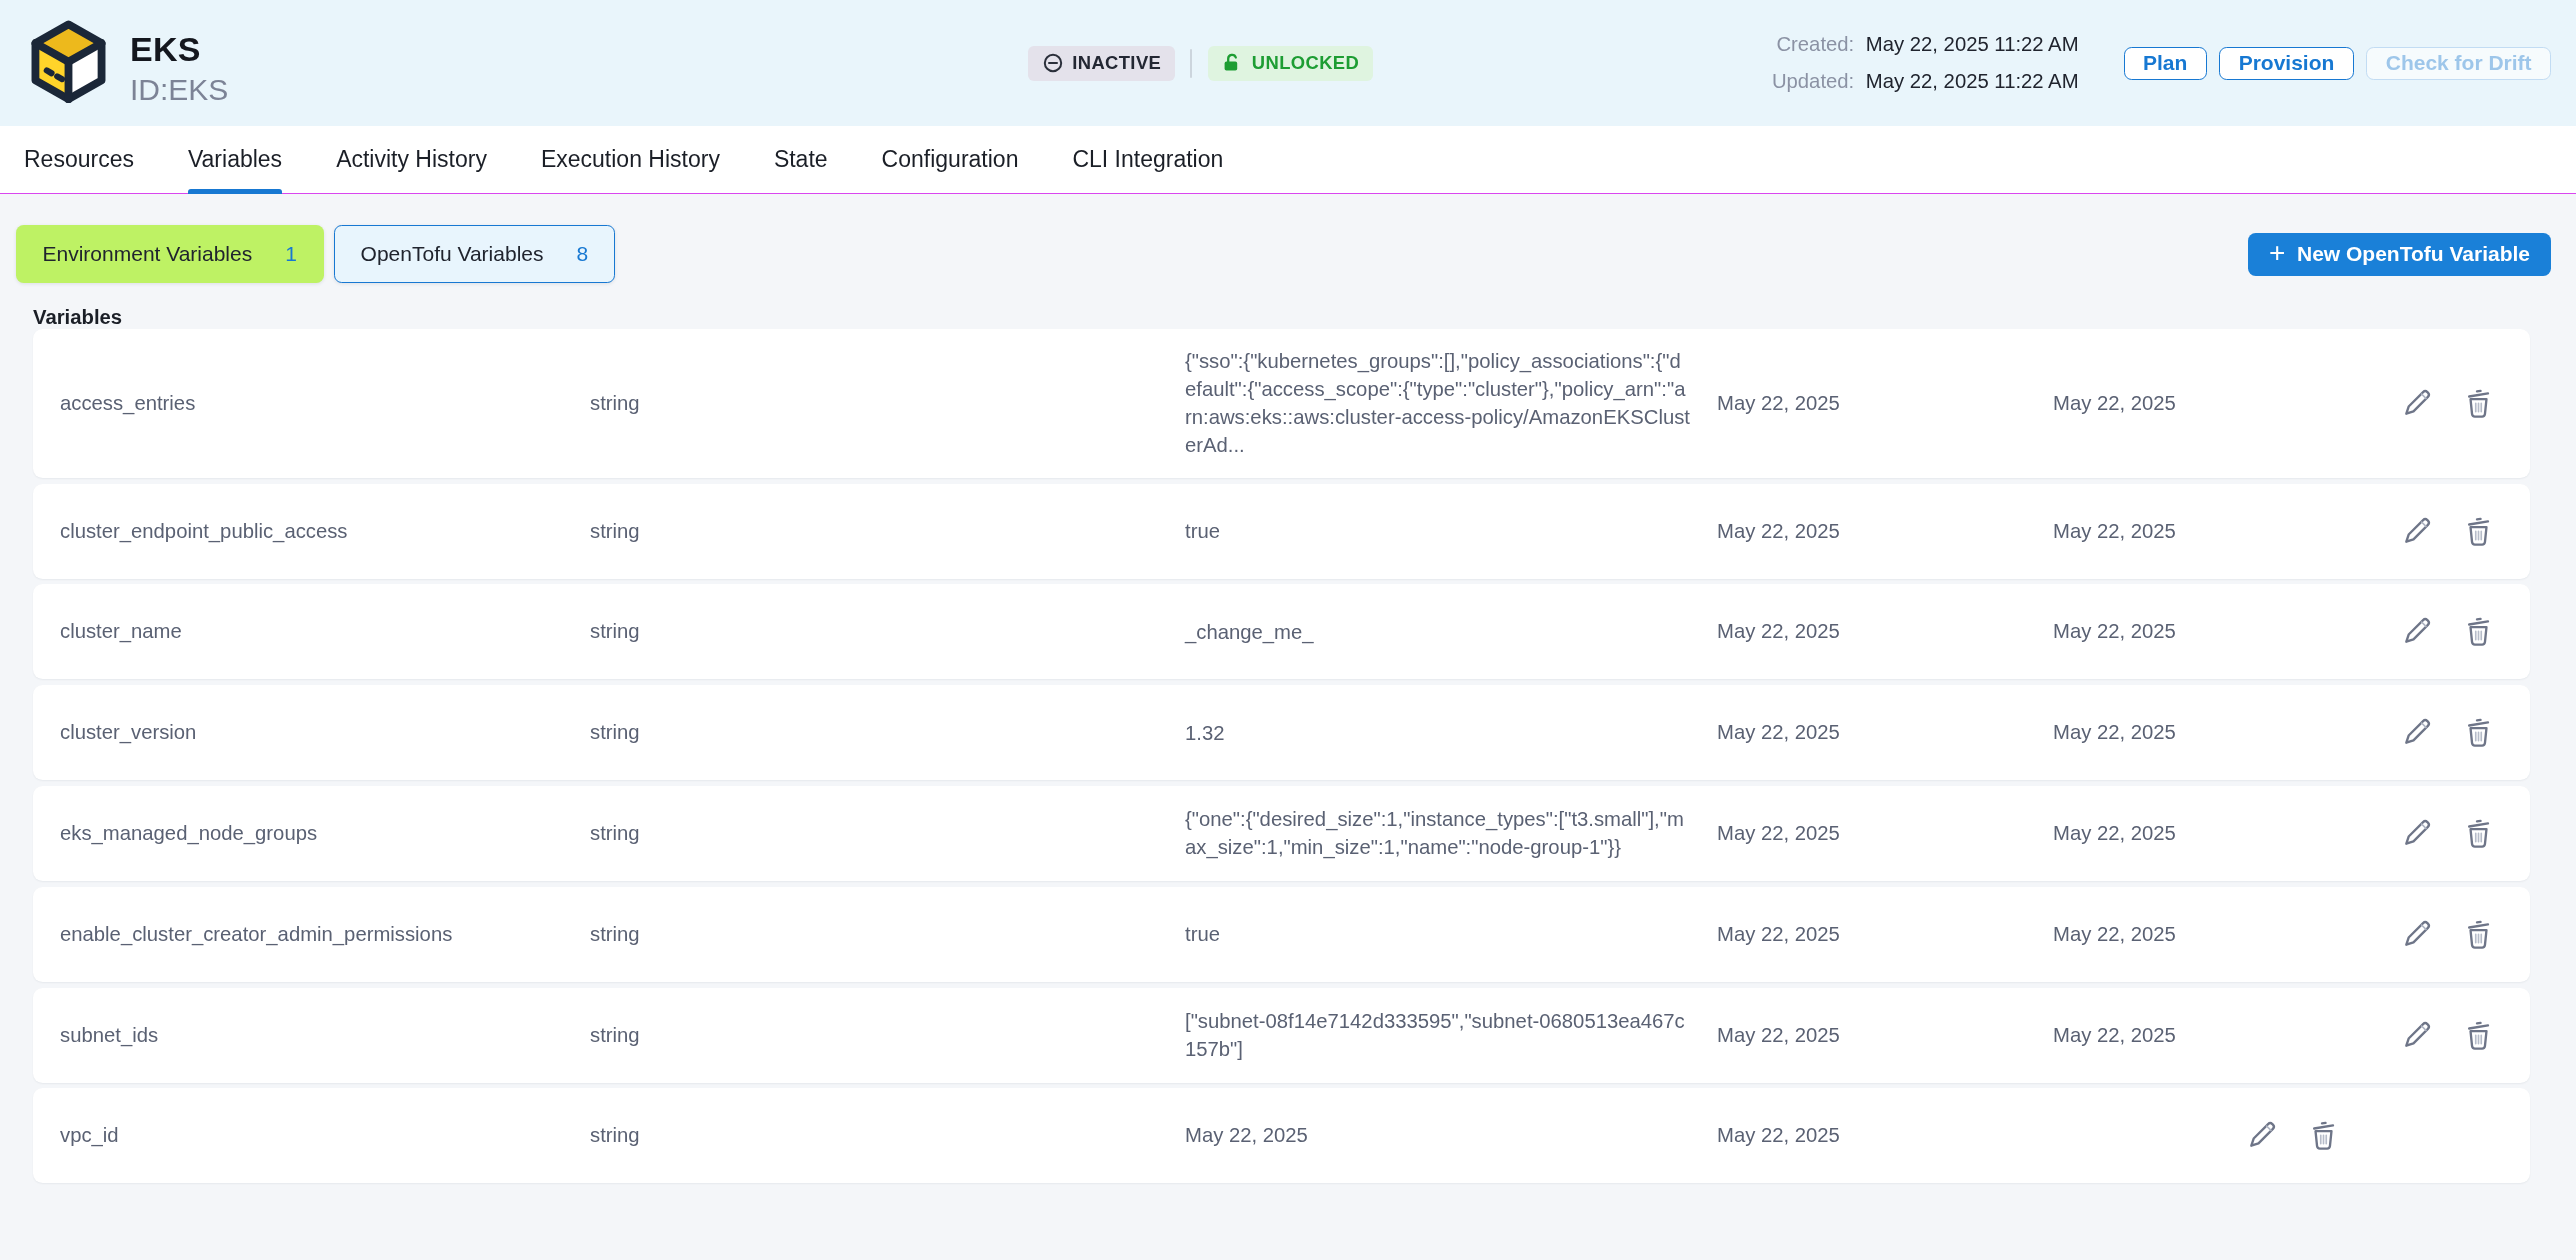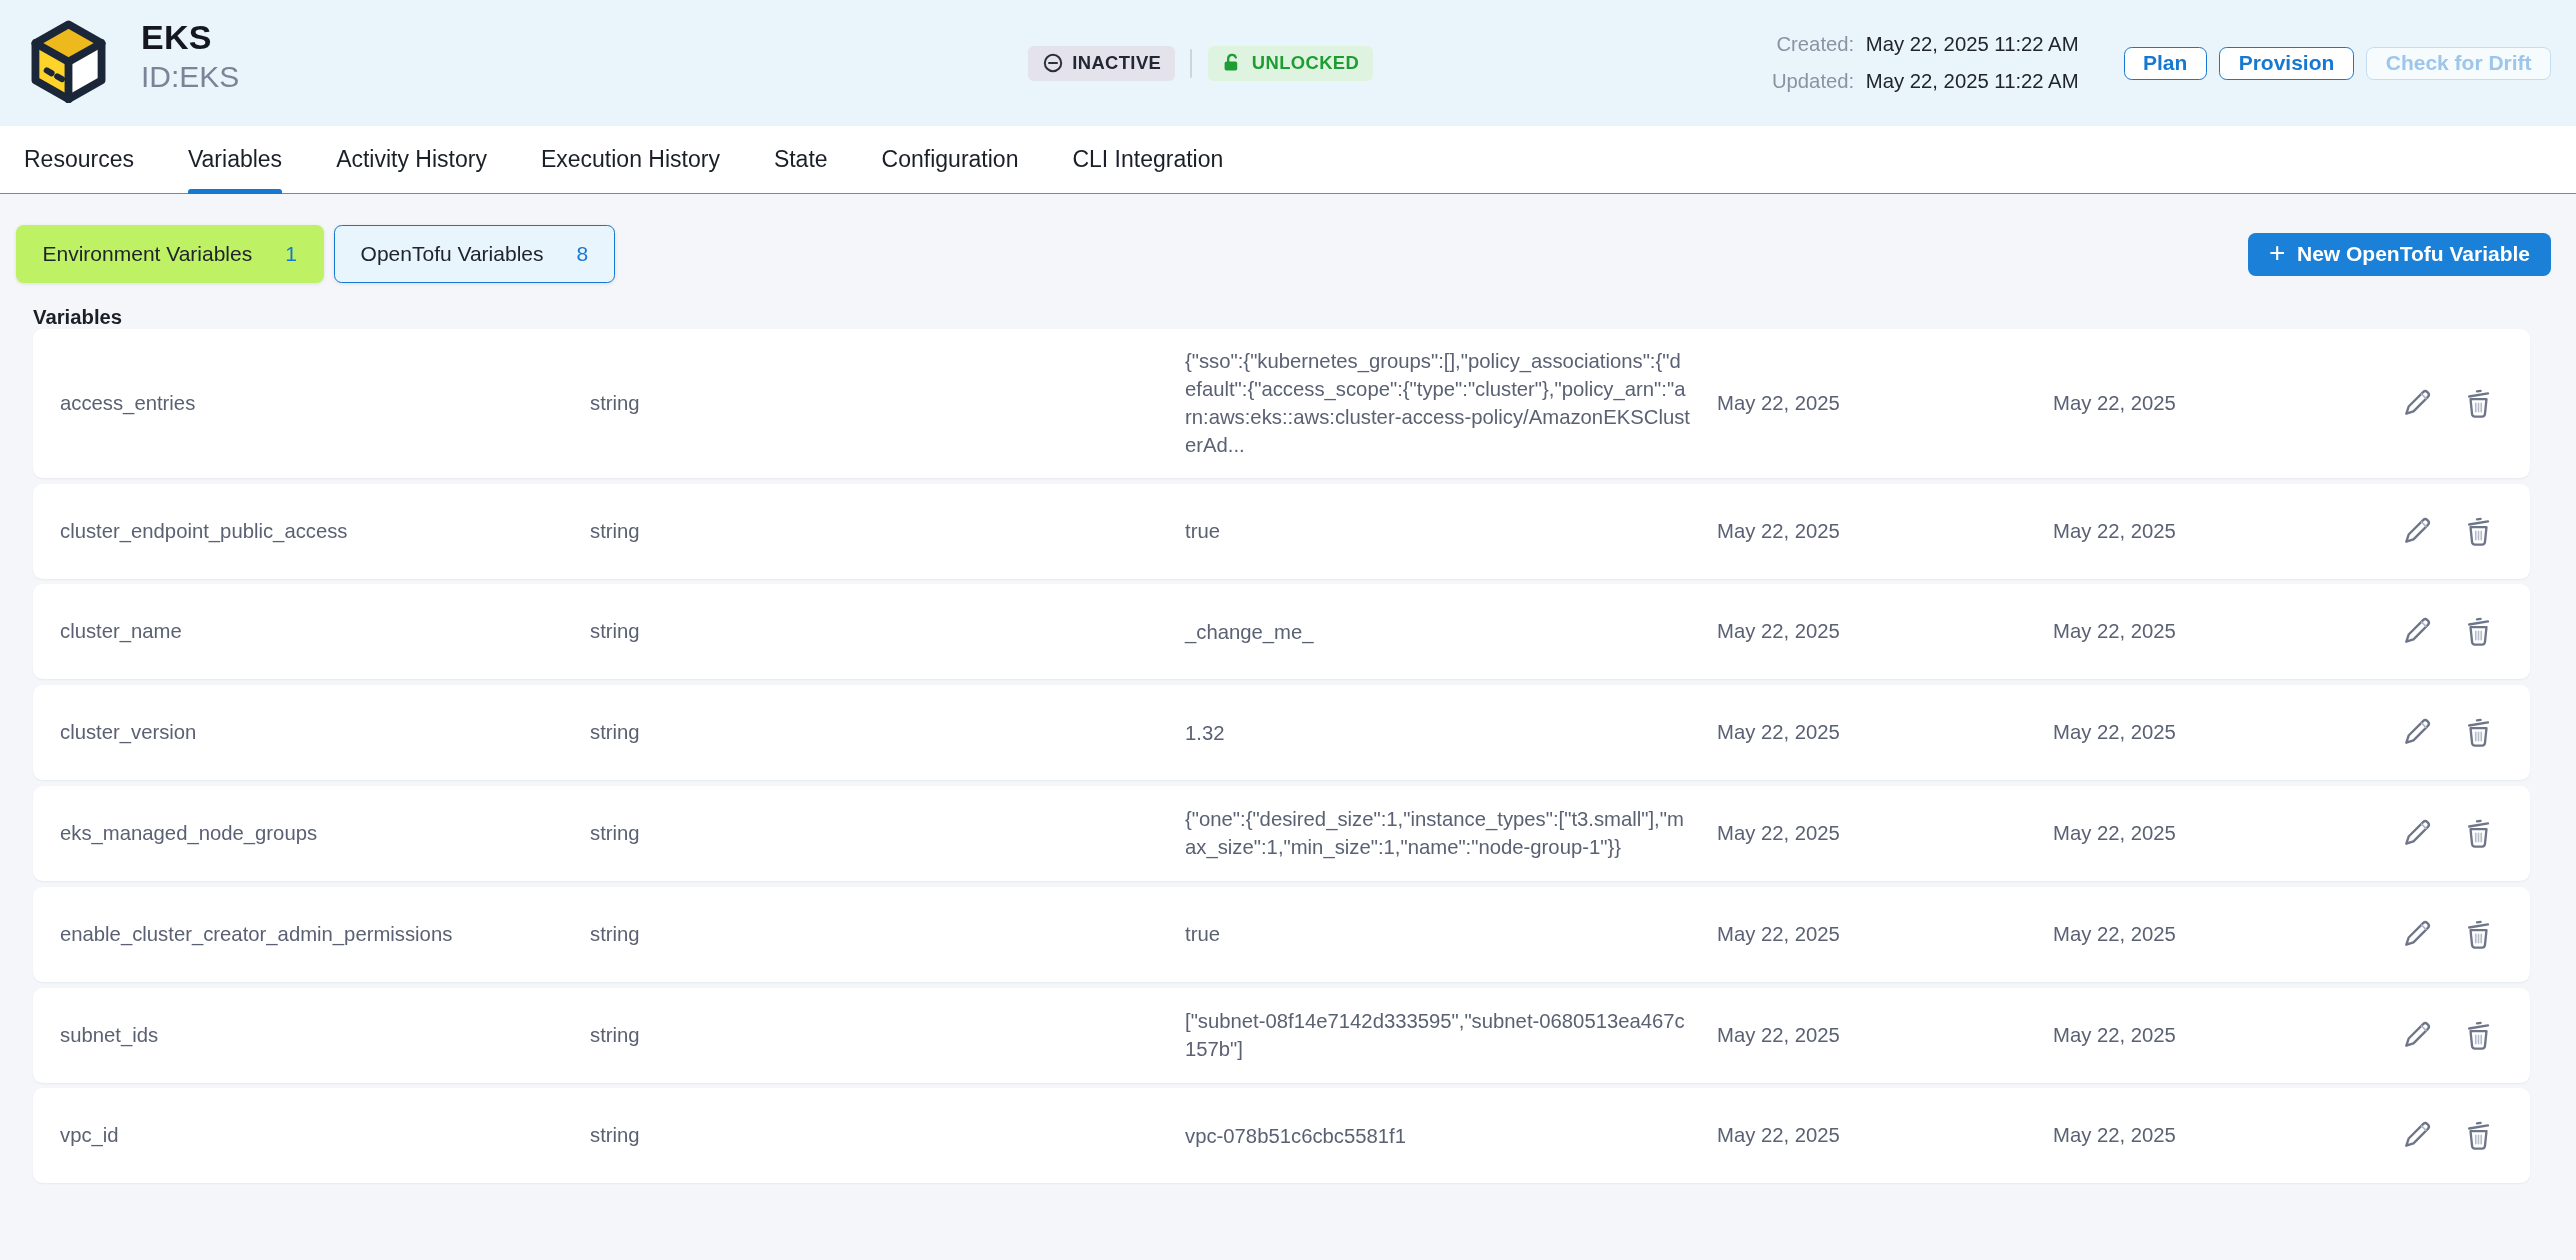--- a/index.html
+++ b/index.html
@@ -15,21 +15,21 @@
     --muted:#8b92a4;
   }
   *{box-sizing:border-box;margin:0;padding:0}
   html,body{width:2576px;height:1261px;overflow:hidden;background:#fff;
     font-family:"Liberation Sans","DejaVu Sans",sans-serif;}
   .page{width:2576px;height:1261px;display:flex;flex-direction:column;overflow:hidden}
 
   
   .header{height:126px;flex:0 0 126px;background:var(--header-bg);display:flex;align-items:center;
     padding:0 25px;position:relative}
-  .header-left{display:flex;align-items:flex-start;gap:29px}
+  .header-left{display:flex;align-items:flex-end;gap:18px}
   .logo{width:87px;height:87px;display:block}
   .title{font-size:34px;font-weight:700;color:#14171e;line-height:1.05;letter-spacing:0.2px}
   .subtitle{font-size:30px;color:#7c8396;margin-top:4.8px}
 
   .badges{position:absolute;left:1028px;top:0;height:100%;display:flex;align-items:center;gap:15.5px}
   .badge{display:inline-flex;align-items:center;gap:8.7px;height:35px;padding:0 13.5px;border-radius:5.8px;
     font-weight:700;font-size:18.4px;letter-spacing:0.4px;white-space:nowrap}
   .badge.inactive{background:var(--inactive-bg);color:#232733}
   .badge.unlocked{background:var(--unlocked-bg);color:var(--unlocked-green)}
   .badge-divider{width:1.9px;height:29px;background:#ccd5dd;border-radius:1px}
@@ -324,21 +324,20 @@
                   <path d="M10 11.8 v6.2 M12 11.8 v6.2 M14 11.8 v6.2" stroke="#b6bcc9" stroke-width="1.2"></path>
                   <path d="M5.2 6.9 L18.9 4.7"></path>
                   <path d="M10.9 3.2 l2.6 -.42"></path>
                 </svg>
               </button>
             </div>
           </div>
           <div class="trow">
             <span class="cell key">vpc_id</span>
             <span class="cell type">string</span>
-            <span class="cell value">vpc-078b51c6cbc5581f1</span>
             <span class="cell created">May 22, 2025</span>
             <span class="cell updated">May 22, 2025</span>
             <div class="actions">
               <button class="icon-btn">
                 <svg viewBox="0 0 24 24" fill="none" stroke="currentColor" stroke-width="1.7" stroke-linejoin="round" stroke-linecap="round">
                   <path d="M4.6 19.4 l1.7-5.2 L16.8 3.7 a2.2 2.2 0 0 1 3.1 0 l.4.4 a2.2 2.2 0 0 1 0 3.1 L9.8 17.7 l-5.2 1.7 Z"></path>
                   <path d="M15.7 5.1 l3.2 3.2" stroke="#aeb4c2" stroke-width="1.2"></path>
                 </svg>
               </button>
               <button class="icon-btn">

